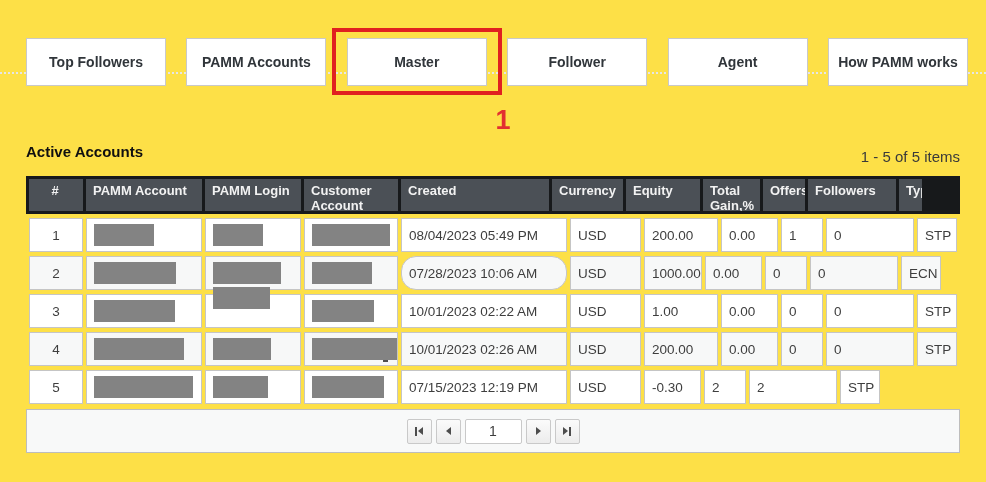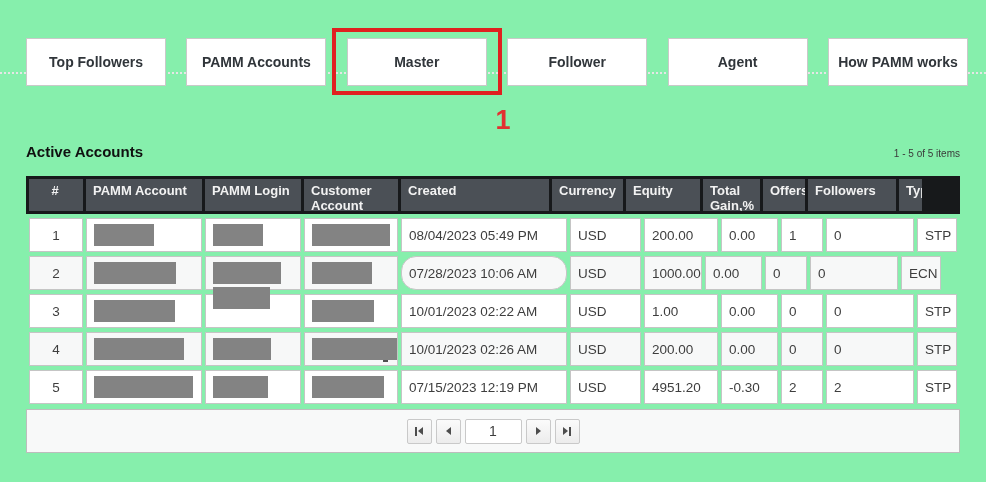--- a/index.html
+++ b/index.html
@@ -1,33 +1,33 @@
 <!DOCTYPE html>
 <html><head>
 <meta charset="utf-8">
 <style>
   html,body{margin:0;padding:0;background:#ffffff;width:986px;height:482px;overflow:hidden;
     font-family:"Liberation Sans","DejaVu Sans",sans-serif;}
-  .stage{position:relative;width:986px;height:482px;background:#86efac;}
+  .stage{position:relative;width:986px;height:482px;background:#fde047;}
 
   
   .dotline{position:absolute;left:0;top:72px;width:986px;border-top:2px dotted #e6e6e6;z-index:0;}
   .nav{position:absolute;left:26px;top:38px;width:942px;display:flex;justify-content:space-between;z-index:1;}
   .nav-btn{width:140px;height:48px;background:#fff;border:1px solid #c9c9c9;
     font-family:"Liberation Sans",sans-serif;font-weight:bold;font-size:14px;color:#30353a;cursor:pointer;}
 
   
   .red-box{position:absolute;left:332px;top:28px;width:170px;height:67px;border:4px solid #e02020;
     box-sizing:border-box;z-index:2;pointer-events:none;}
   .red-num{position:absolute;left:482px;top:105px;width:42px;text-align:center;
     font-weight:bold;font-size:27px;color:#e23030;z-index:2;}
 
   
   .section-title{position:absolute;left:26px;top:143px;font-weight:bold;font-size:15px;color:#101010;}
-  .items-summary{position:absolute;right:26px;top:148px;font-size:10px;color:#3a3a3a;}
+  .items-summary{position:absolute;right:26px;top:148px;font-size:15px;color:#3a3a3a;}
 
   
   .tbl{position:absolute;left:26px;top:176px;width:934px;}
   .thead{display:flex;gap:3px;padding:3px;background:#17191b;box-sizing:border-box;}
   .th{height:32px;background:#4b5056;color:#f2f2f2;font-weight:bold;font-size:13px;line-height:15px;
     padding:4px 2px 0 7px;box-sizing:border-box;overflow:hidden;}
   .th.center{text-align:center;padding-left:0;}
   .trow{display:flex;gap:3px;padding:0 3px;margin-top:4px;}
   .td{box-sizing:border-box;border:1px solid #c5c5c5;background:#fff;height:34px;display:flex;
     align-items:center;padding-left:7px;font-size:13.5px;color:#3e3e3e;position:relative;overflow:visible;}
@@ -168,21 +168,20 @@
             <div class="redact" style="width: 99px;"></div>
           </div>
           <div class="td" style="width: 96px;">
             <div class="redact" style="width: 55px;"></div>
           </div>
           <div class="td" style="width: 94px;">
             <div class="redact" style="width: 72px;"></div>
           </div>
           <div class="td" style="width: 166px;">07/15/2023 12:19 PM</div>
           <div class="td" style="width: 71px;">USD</div>
-          <div class="td" style="width: 74px;">4951.20</div>
           <div class="td" style="width: 57px;">-0.30</div>
           <div class="td" style="width: 42px;">2</div>
           <div class="td" style="width: 88px;">2</div>
           <div class="td" style="width: 40px;">STP</div>
         </div>
       </div>
 
     <div class="pager-bar">
       <button class="pg-btn">
         <span class="pbar"></span>

